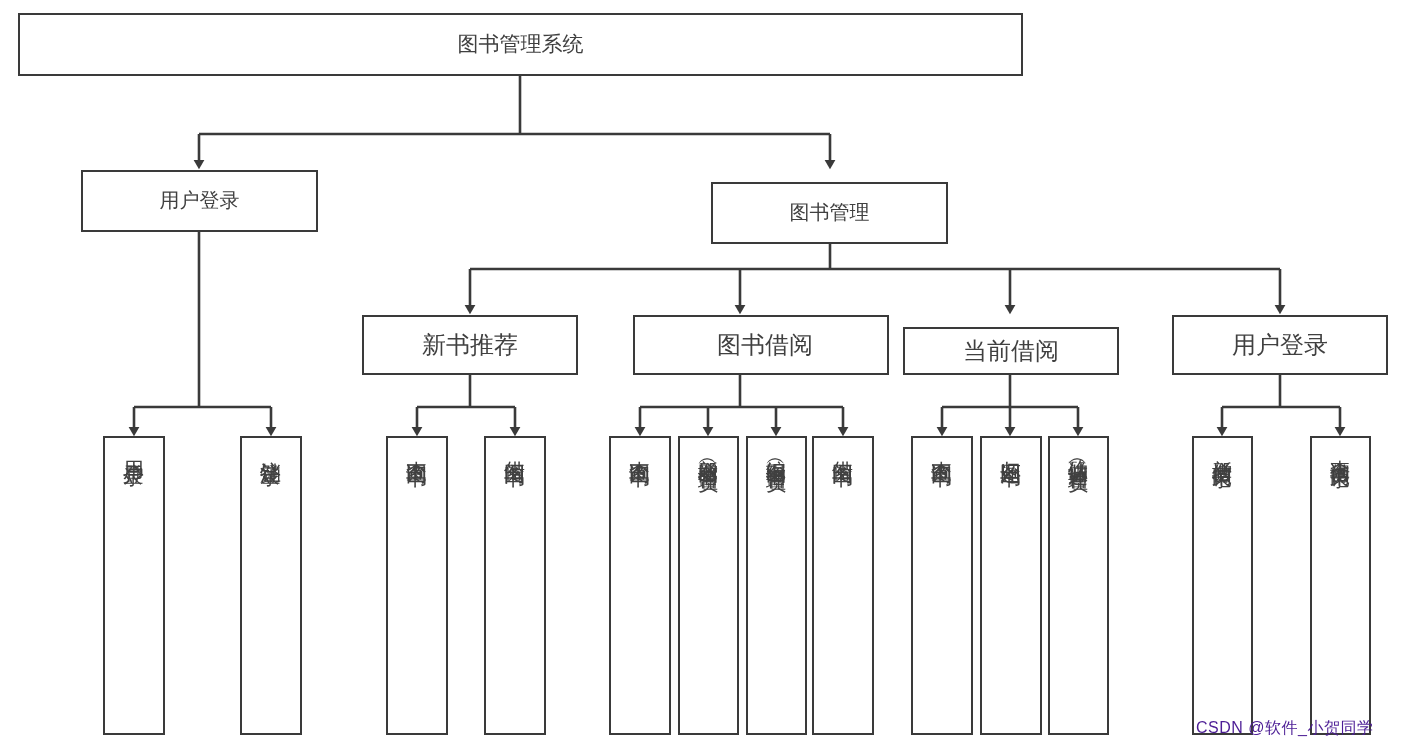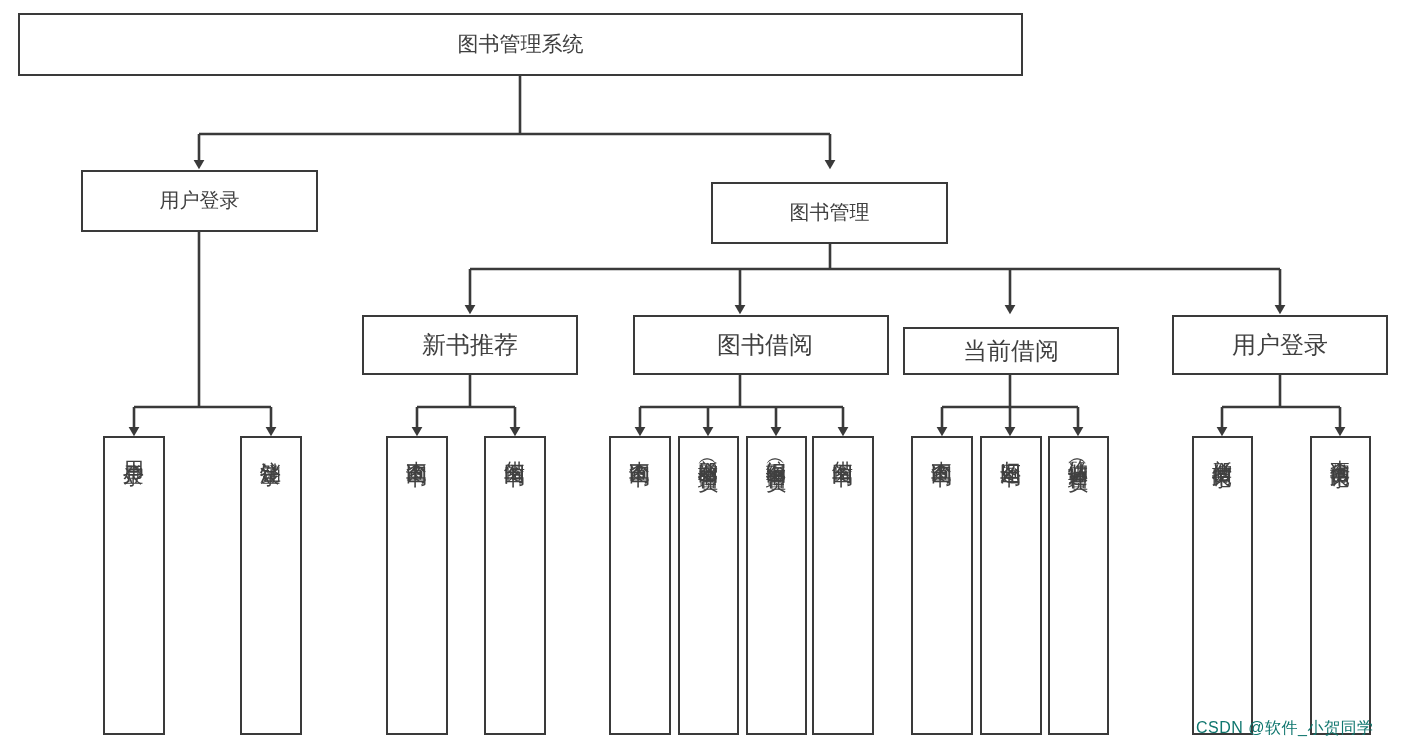--- a/index.html
+++ b/index.html
@@ -67,21 +67,21 @@
     letter-spacing: 2px;
     line-height: 1;
     max-height: 100%;
   }
   .leaf.tall .node-label {
     font-size: 20px;
   }
   .watermark {
     position: absolute;
     font-size: 16px;
-    color: #0f766e;
+    color: #4c1d95;
     white-space: nowrap;
     letter-spacing: 0.5px;
   }
 </style>
 </head>
 <body>
 
 <div id="diagram-root">
 
   <svg id="edges-layer" viewBox="0 0 1405 747" width="1405" height="747">

